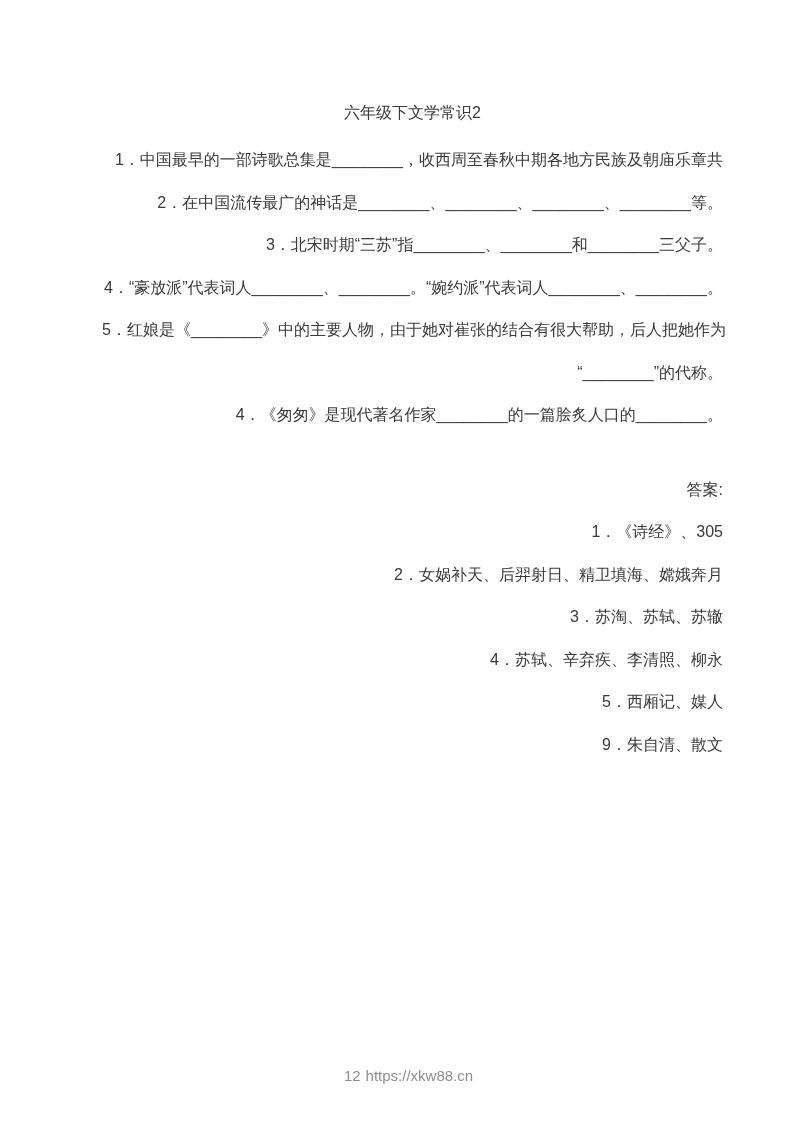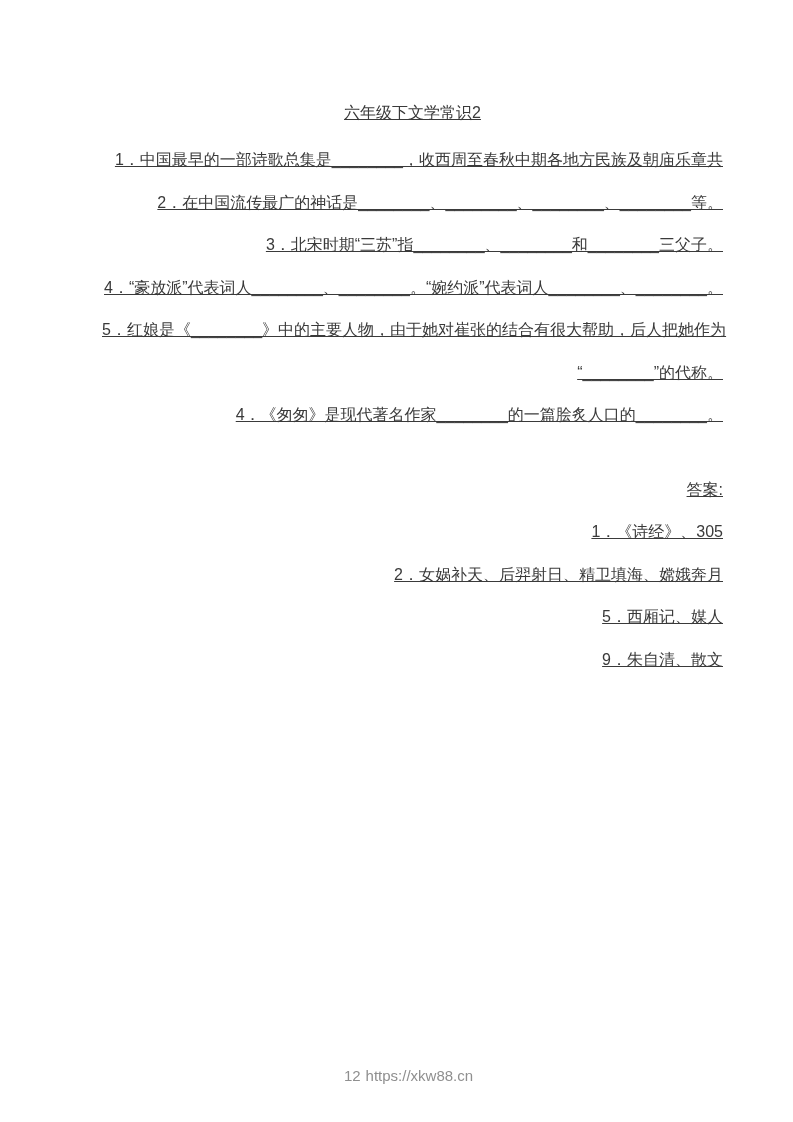--- a/index.html
+++ b/index.html
@@ -14,21 +14,20 @@
     position: relative;
     font-family: "Liberation Sans", "DejaVu Sans", sans-serif;
     color: #3a3a3a;
     overflow: hidden;
   }
   .page {
     position: relative;
     width: 793px;
     height: 1122px;
     padding: 103px 70px 0 102px;
-    text-decoration: underline;
   }
   .title {
     margin: 0;
     font-size: 16px;
     font-weight: 400;
     line-height: 20px;
     text-align: center;
     color: #3a3a3a;
   }
   .questions {
@@ -73,20 +72,22 @@
     <p class="line">4．“豪放派”代表词人________、________。“婉约派”代表词人________、________。</p>
     <p class="line">5．红娘是《________》中的主要人物，由于她对崔张的结合有很大帮助，后人把她作为</p>
     <p class="line">“________”的代称。</p>
     <p class="line">4．《匆匆》是现代著名作家________的一篇脍炙人口的________。</p>
   </div>
 
   <div class="answers">
     <p class="line">答案:</p>
     <p class="line">1．《诗经》、305</p>
     <p class="line">2．女娲补天、后羿射日、精卫填海、嫦娥奔月</p>
+    <p class="line">3．苏淘、苏轼、苏辙</p>
+    <p class="line">4．苏轼、辛弃疾、李清照、柳永</p>
     <p class="line">5．西厢记、媒人</p>
     <p class="line">9．朱自清、散文</p>
   </div>
 
   <div class="footer">
     <span class="page-number">12</span><span class="footer-url">https://xkw88.cn</span>
   </div>
 
 </div>
 

